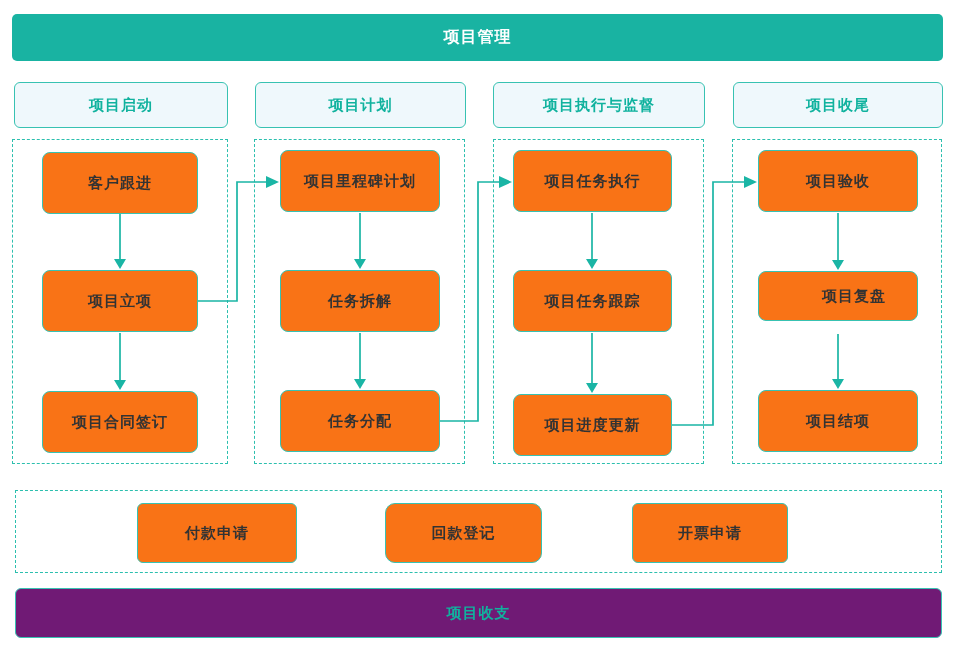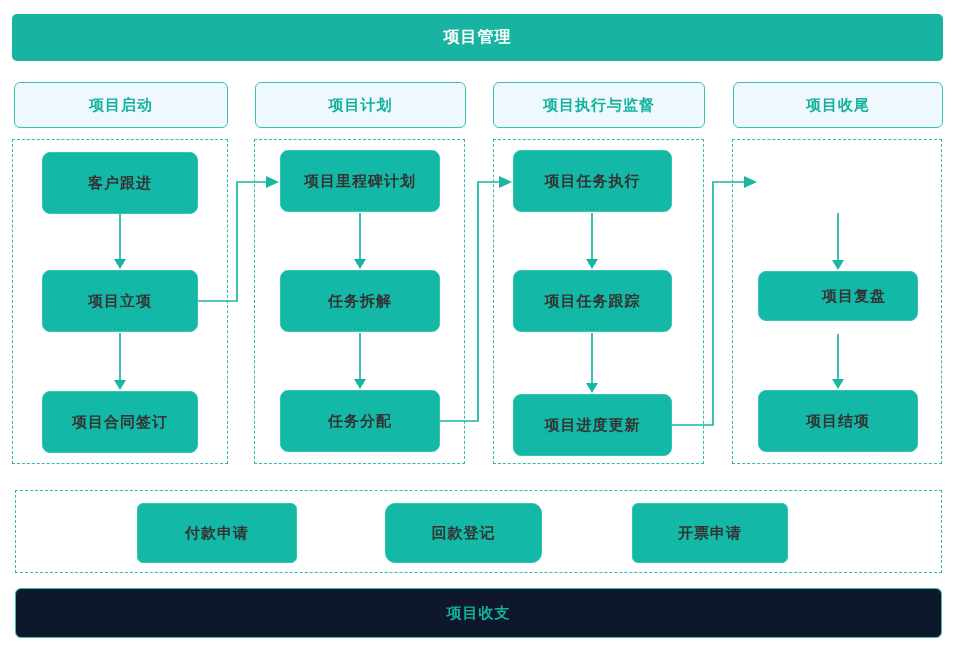--- a/index.html
+++ b/index.html
@@ -12,26 +12,26 @@
     background:#19b3a2;border-radius:5px;color:#ffffff;font-weight:bold;font-size:16px;
     display:flex;align-items:center;justify-content:center;letter-spacing:1px;
   }
   .col-header{
     background:#eff8fc;border:1.5px solid #38c2b2;border-radius:6px;
     color:#10b29e;font-weight:bold;font-size:15px;
     display:flex;align-items:center;justify-content:center;letter-spacing:1px;
   }
   .dashed-box{border:1.6px dashed #2cbfae;}
   .node{
-    background:#14b8a6;border:1.5px solid #38c2b2;border-radius:8px;
+    background:#f97316;border:1.5px solid #38c2b2;border-radius:8px;
     color:#333333;font-weight:bold;font-size:15px;
     display:flex;align-items:center;justify-content:center;letter-spacing:1px;
   }
   .banner-bottom{
-    background:#0f172a;border:1.5px solid #38c2b2;border-radius:6px;
+    background:#701a75;border:1.5px solid #38c2b2;border-radius:6px;
     color:#10b29e;font-weight:bold;font-size:15px;
     display:flex;align-items:center;justify-content:center;letter-spacing:1px;
   }
   svg.connectors{position:absolute;left:0;top:0;pointer-events:none;}
   svg.connectors polyline, svg.connectors path{stroke:#1ab5a5;stroke-width:1.7;fill:none;}
   svg.connectors polygon{fill:#1ab5a5;stroke:none;}
 </style>
 </head>
 <body>
 
@@ -54,20 +54,21 @@
   <div class="abs node" style="left:42px;top:391px;width:156px;height:62px;">项目合同签订</div>
 
   <div class="abs node" style="left:280px;top:150px;width:160px;height:62px;">项目里程碑计划</div>
   <div class="abs node" style="left:280px;top:270px;width:160px;height:62px;">任务拆解</div>
   <div class="abs node" style="left:280px;top:390px;width:160px;height:62px;">任务分配</div>
 
   <div class="abs node" style="left:513px;top:150px;width:159px;height:62px;">项目任务执行</div>
   <div class="abs node" style="left:513px;top:270px;width:159px;height:62px;border-radius:8px;">项目任务跟踪</div>
   <div class="abs node" style="left:513px;top:394px;width:159px;height:62px;">项目进度更新</div>
 
+  <div class="abs node" style="left:758px;top:150px;width:160px;height:62px;">项目验收</div>
   <div class="abs node" style="left:758px;top:271px;width:160px;height:50px;padding-left:32px;">项目复盘</div>
   <div class="abs node" style="left:758px;top:390px;width:160px;height:62px;">项目结项</div>
 
   <svg class="connectors" width="961" height="655" viewBox="0 0 961 655">
 
     <g>
       <polyline points="120,214 120,260"></polyline>
         <polygon points="114,259 126,259 120,269"></polygon>
     </g>
 

